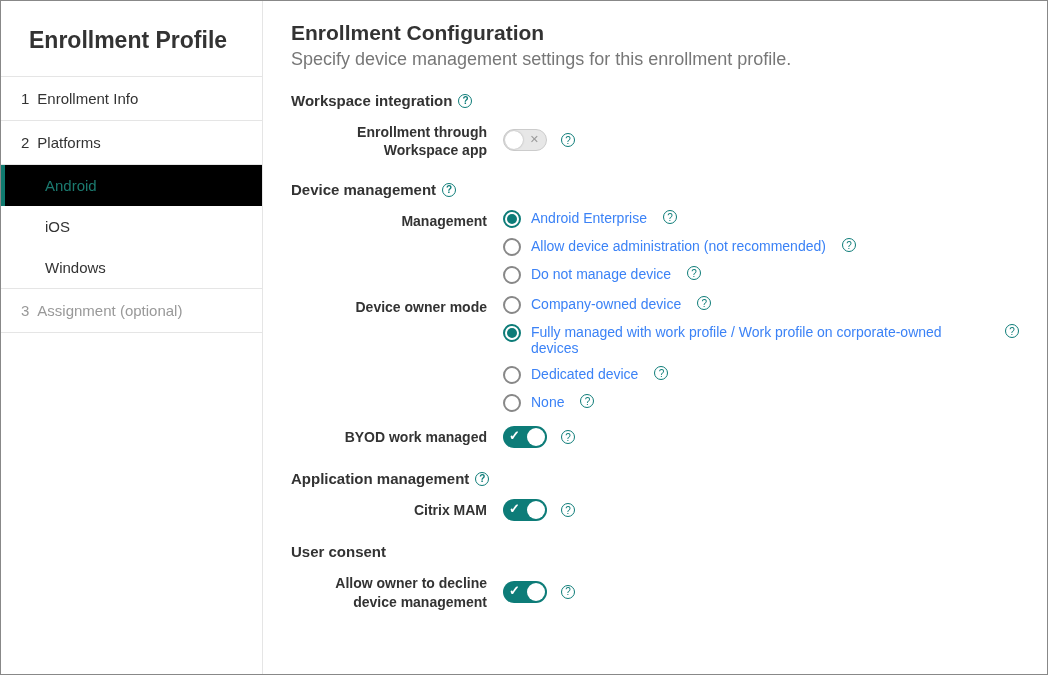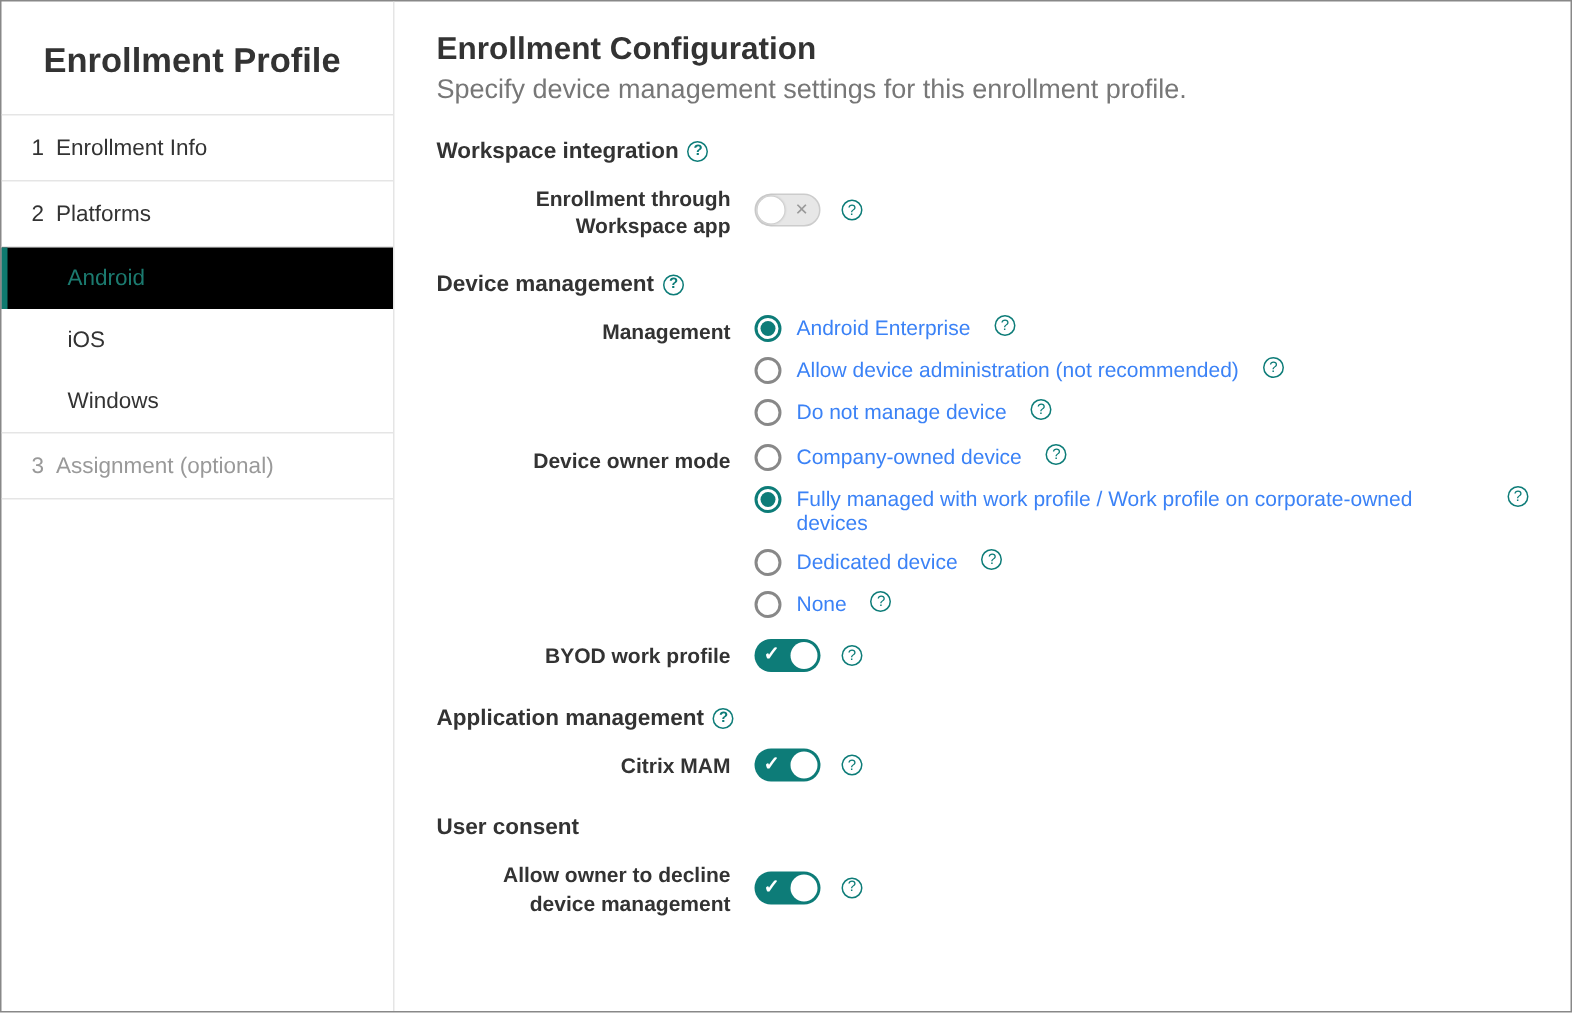--- a/index.html
+++ b/index.html
@@ -299,21 +299,21 @@
         </div>
         <div class="radio-option">
           <span class="radio-circle"></span>
           <span>None</span>
           <span class="help-icon"></span>
         </div>
       </div>
     </div>
 
     <div class="field-row" style="margin-top:14px">
-      <div class="field-label">BYOD work profile</div>
+      <div class="field-label">BYOD work managed</div>
       <div class="field-value toggle-row">
         <div class="toggle on">
             <span class="knob"></span>
           </div>
         <span class="help-icon"></span>
       </div>
     </div>
 
     <div class="section-title">
       <span>Application management</span>

